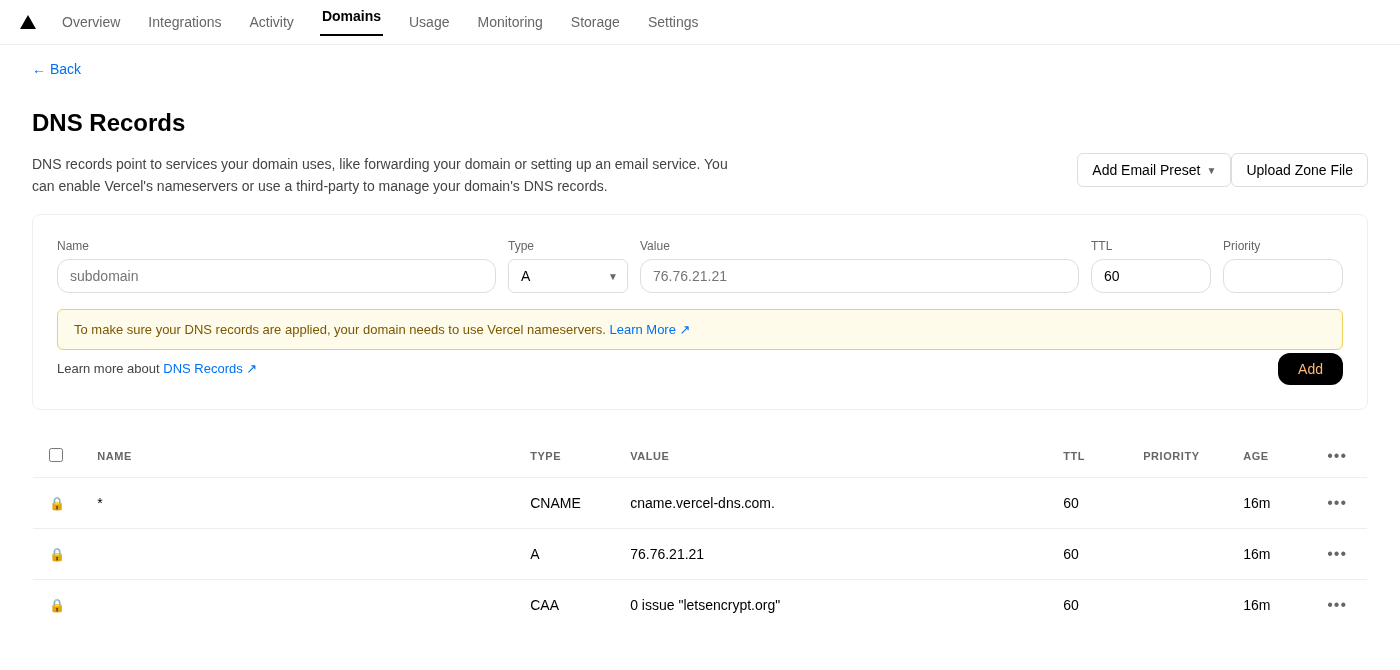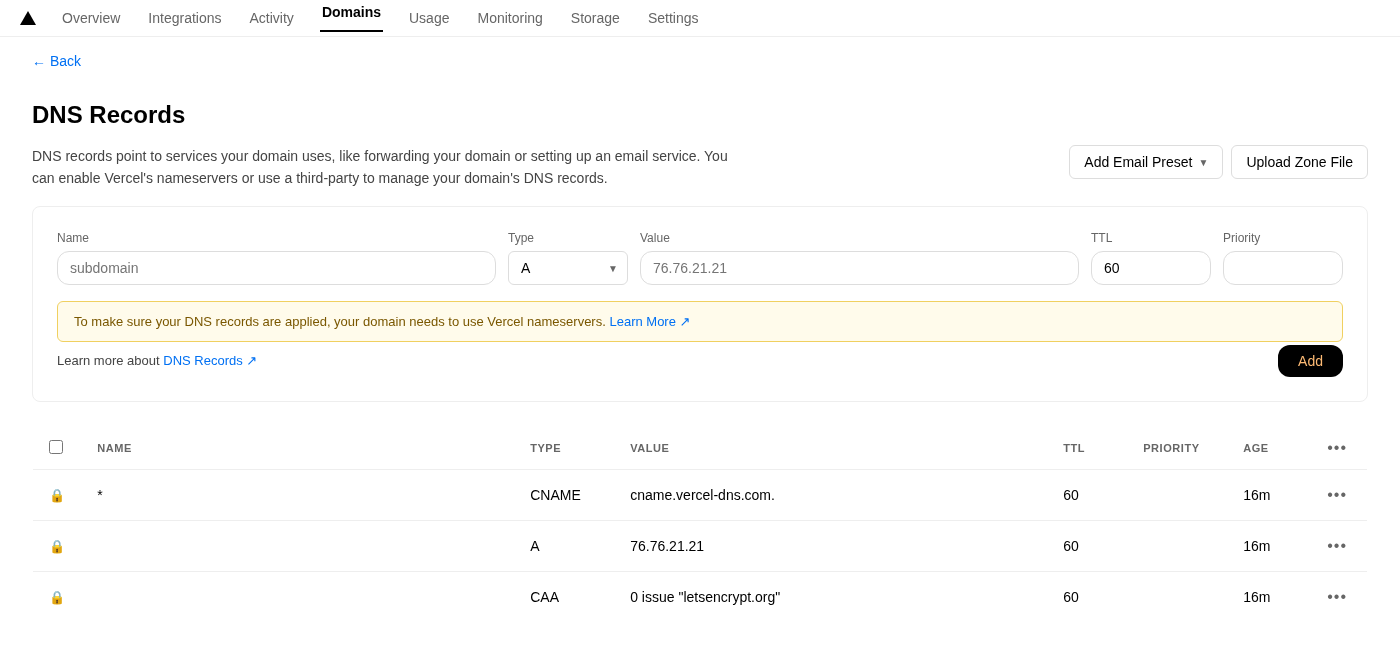--- a/index.html
+++ b/index.html
@@ -1,35 +1,35 @@
 <!DOCTYPE html>
 <html><head>
   <meta charset="utf-8">
   <style>
     * { box-sizing: border-box; margin: 0; padding: 0; }
     body { font-family: -apple-system, BlinkMacSystemFont, 'Segoe UI', sans-serif; background: #fff; color: #000; font-size: 14px; }
 
     
-    .nav { display: flex; align-items: center; height: 37px; border-bottom: 1px solid #eee; padding: 0 20px; gap: 24px; }
+    .nav { display: flex; align-items: center; height: 45px; border-bottom: 1px solid #eee; padding: 0 20px; gap: 24px; }
     .nav-logo { width: 0; height: 0; border-left: 8px solid transparent; border-right: 8px solid transparent; border-bottom: 14px solid #000; cursor: pointer; flex-shrink: 0; }
     .nav-item { font-size: 14px; color: #666; cursor: pointer; padding: 0 2px; text-decoration: none; white-space: nowrap; }
     .nav-item.active { color: #000; font-weight: 600; border-bottom: 2px solid #000; padding-bottom: 10px; }
 
     
     .back-link { display: flex; align-items: center; gap: 4px; color: #0070f3; cursor: pointer; font-size: 14px; padding: 16px 32px 0; text-decoration: none; }
 
     
     .main { padding: 32px 32px 0; }
 
     .page-title { font-size: 24px; font-weight: 700; margin-bottom: 16px; }
 
     .header-row { display: flex; align-items: flex-start; justify-content: space-between; margin-bottom: 16px; }
     .header-desc { font-size: 14px; color: #444; max-width: 700px; line-height: 1.6; }
 
-    .header-actions { display: flex; gap: 8px; align-items: flex-end; flex-shrink: 0; }
+    .header-actions { display: flex; gap: 0; align-items: flex-end; flex-shrink: 0; }
 
     .btn-email-preset { display: flex; align-items: center; gap: 6px; border: 1px solid #ddd; background: #fff; border-radius: 6px; padding: 8px 14px; font-size: 14px; cursor: pointer; white-space: nowrap; }
     .chevron { font-size: 10px; color: #666; }
 
     .btn-upload { border: 1px solid #ddd; background: #fff; border-radius: 6px; padding: 8px 14px; font-size: 14px; cursor: pointer; white-space: nowrap; }
 
     
     .form-card { border: 1px solid #eee; border-radius: 8px; padding: 24px; margin-bottom: 24px; }
 
     .form-fields { display: grid; grid-template-columns: 1fr 120px 1fr 120px 120px; gap: 12px; margin-bottom: 16px; }

